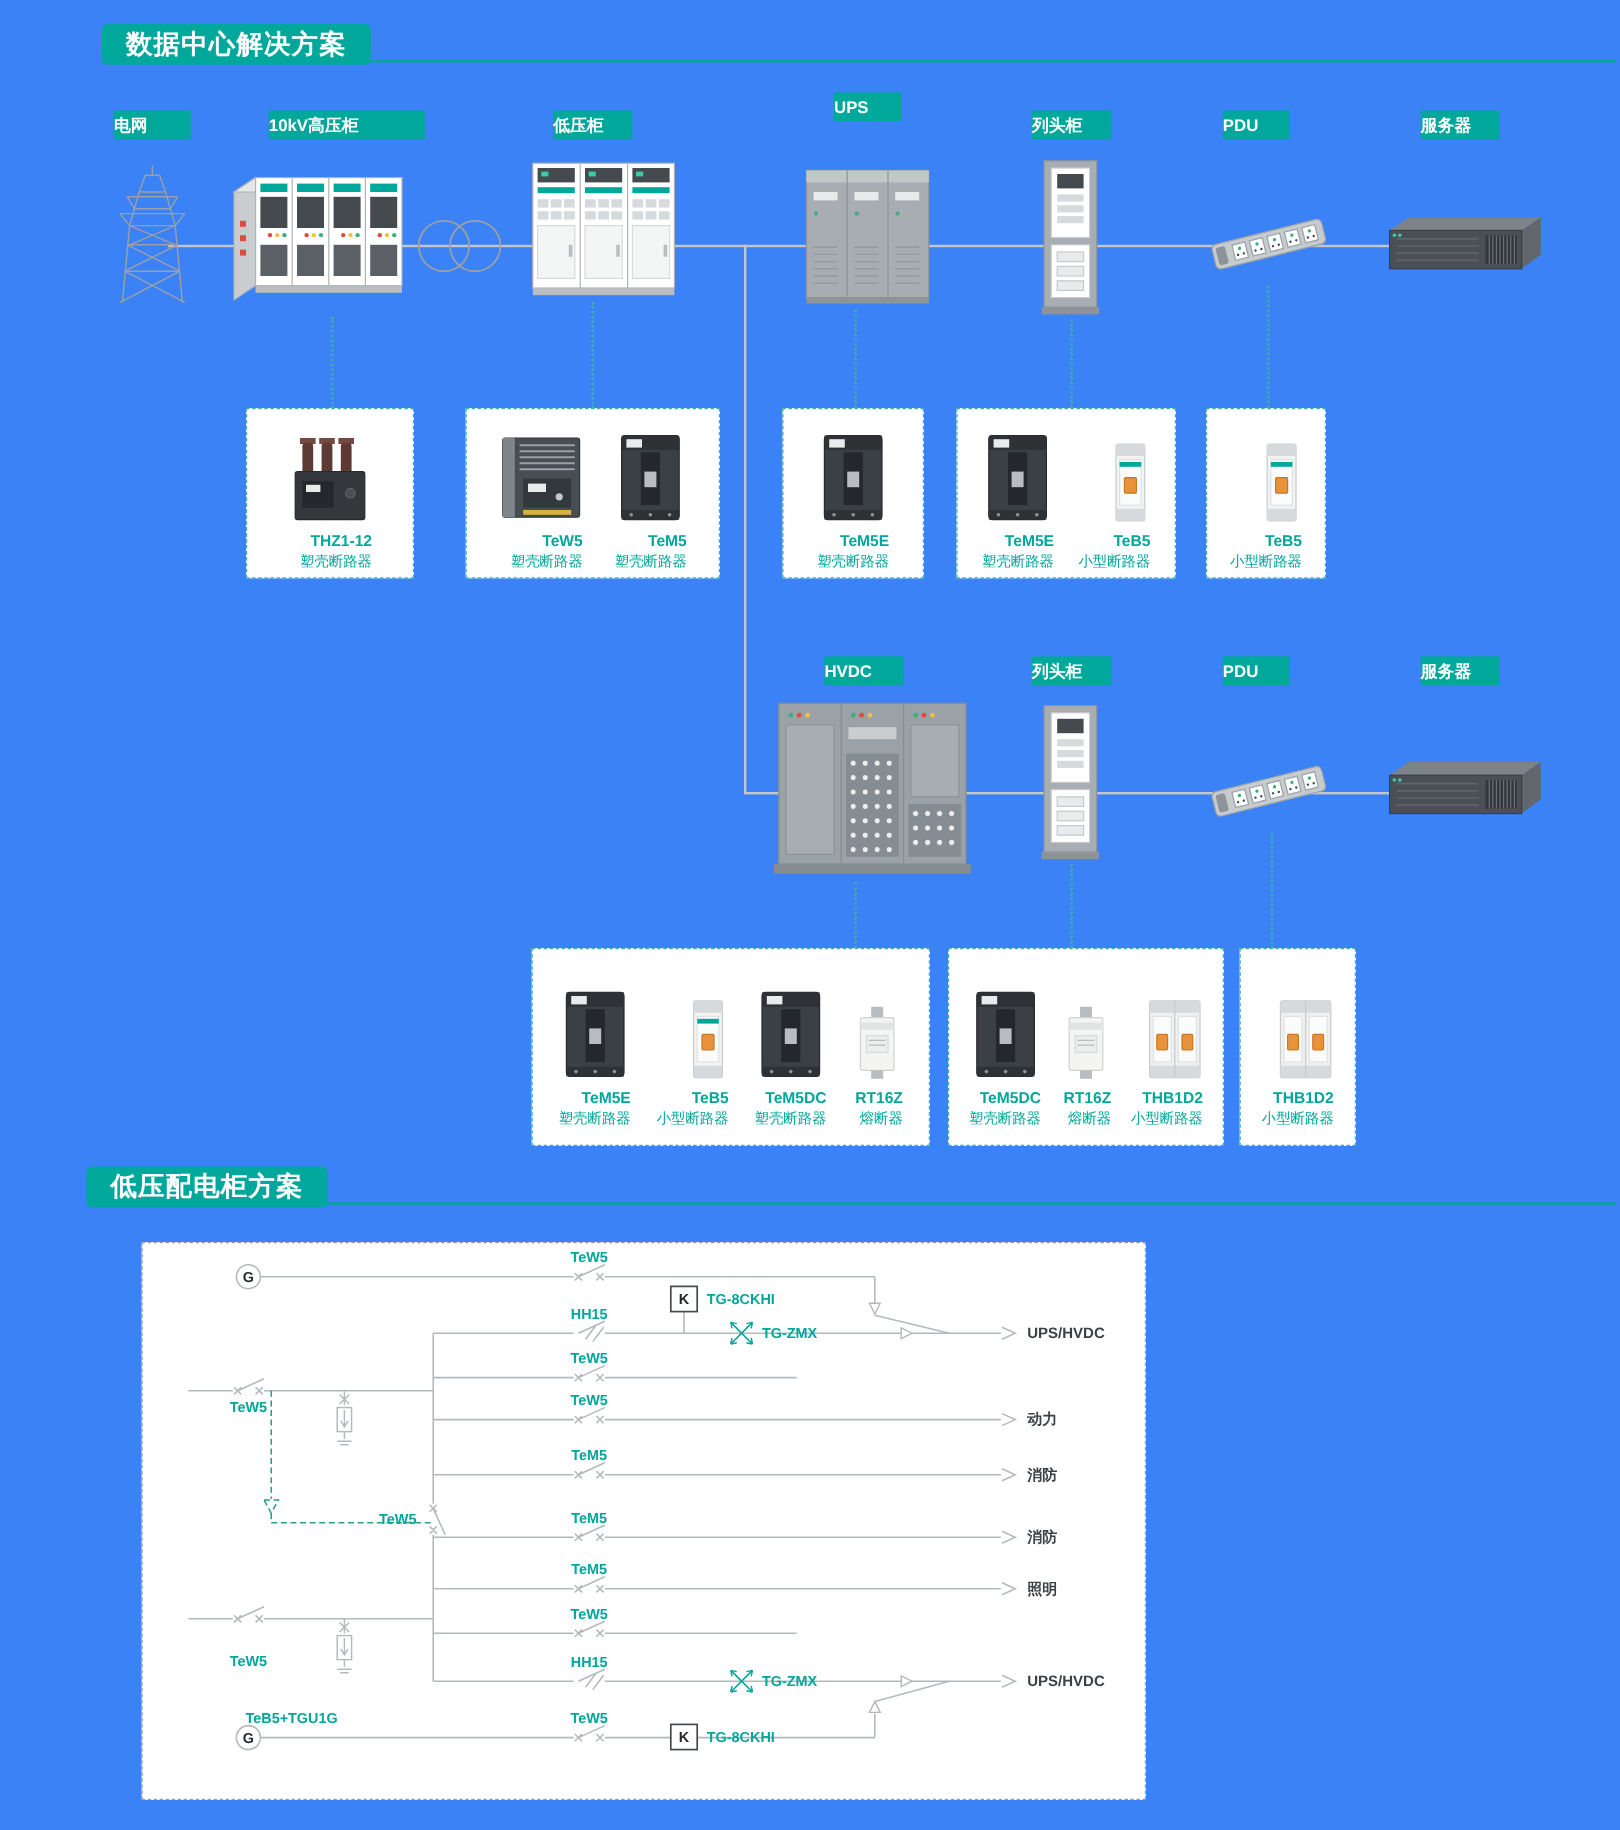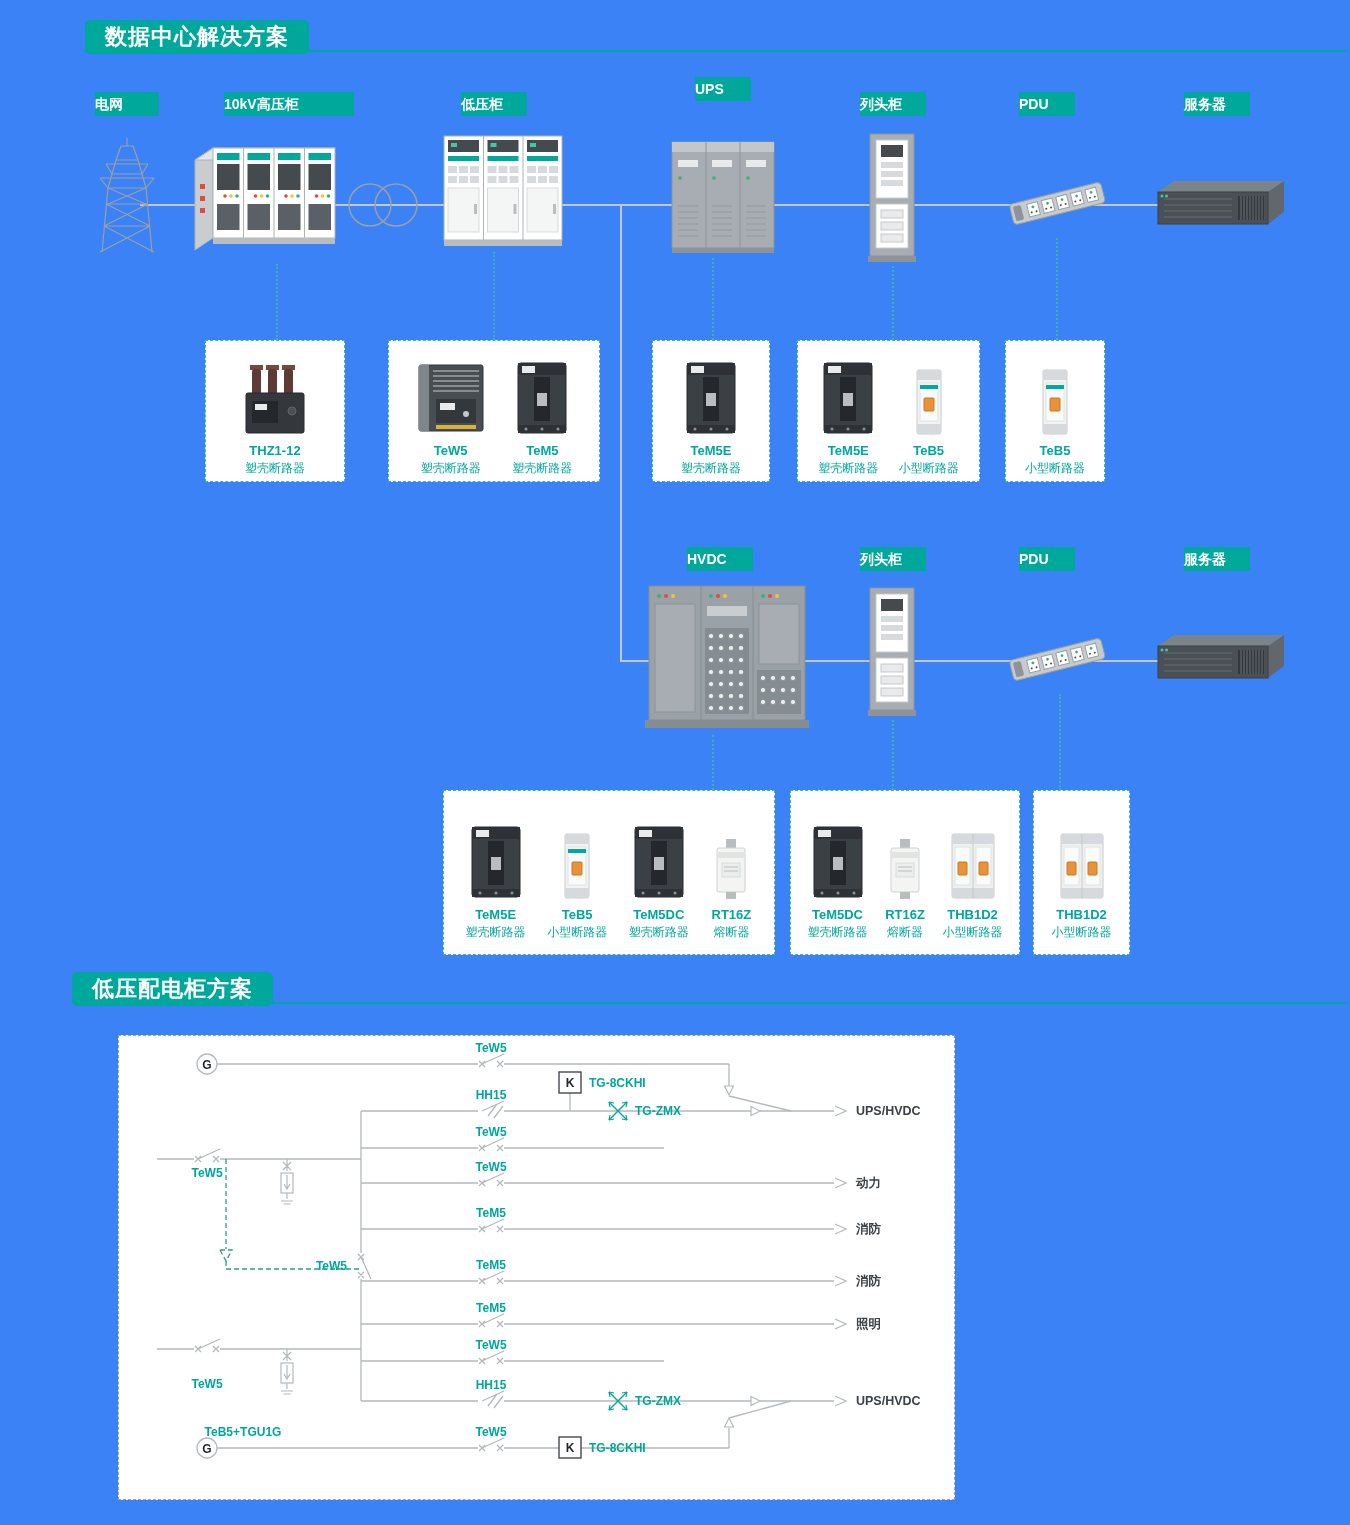--- a/index.html
+++ b/index.html
@@ -9,21 +9,21 @@
   .banner{position:absolute;height:34px;line-height:34px;padding:0 20px;background:var(--accent);
           color:#fff;font-size:22px;font-weight:bold;border-radius:5px;z-index:6;letter-spacing:1px}
   .banner-line{position:absolute;height:2px;background:var(--accent);z-index:5}
   .badge{position:absolute;height:24px;line-height:24px;background:var(--accent);color:#fff;
          font-size:14px;font-weight:bold;text-align:left;z-index:5}
   .hline,.vline{position:absolute;background:#c3c7c9;z-index:1}
   .dotv{position:absolute;width:0;border-left:2px dotted #3db3a5;z-index:2}
   .equip{position:absolute;z-index:3}
   .pbox{position:absolute;border:1px dashed #3db3a5;background:#fff;display:flex;
         justify-content:space-evenly;align-items:flex-start;z-index:4;padding-top:10px}
-  .prod{display:flex;flex-direction:column;align-items:center}
+  .prod{display:flex;flex-direction:column;align-items:flex-end}
   .prod .img{display:flex;align-items:flex-end;justify-content:center;height:86px}
   .pbox.tall .prod .img{height:100px}
   .prod .model{margin-top:6px;font-size:13px;font-weight:bold;color:var(--accent);text-align:center;line-height:1.2}
   .prod .desc{font-size:12px;color:var(--accent);text-align:center;margin-top:2px;line-height:1.2}
   .diagram-box{position:absolute;border:1px dashed #9aa0a3;z-index:4;background:#fff}
   svg text{font-family:"Liberation Sans","DejaVu Sans",sans-serif}
   .lbl{fill:var(--accent);font-size:12px;font-weight:bold}
   .out{fill:#3c4146;font-size:12.5px;font-weight:bold}
   .gtxt{fill:#24282c;font-size:12px;font-weight:bold}
 </style>

